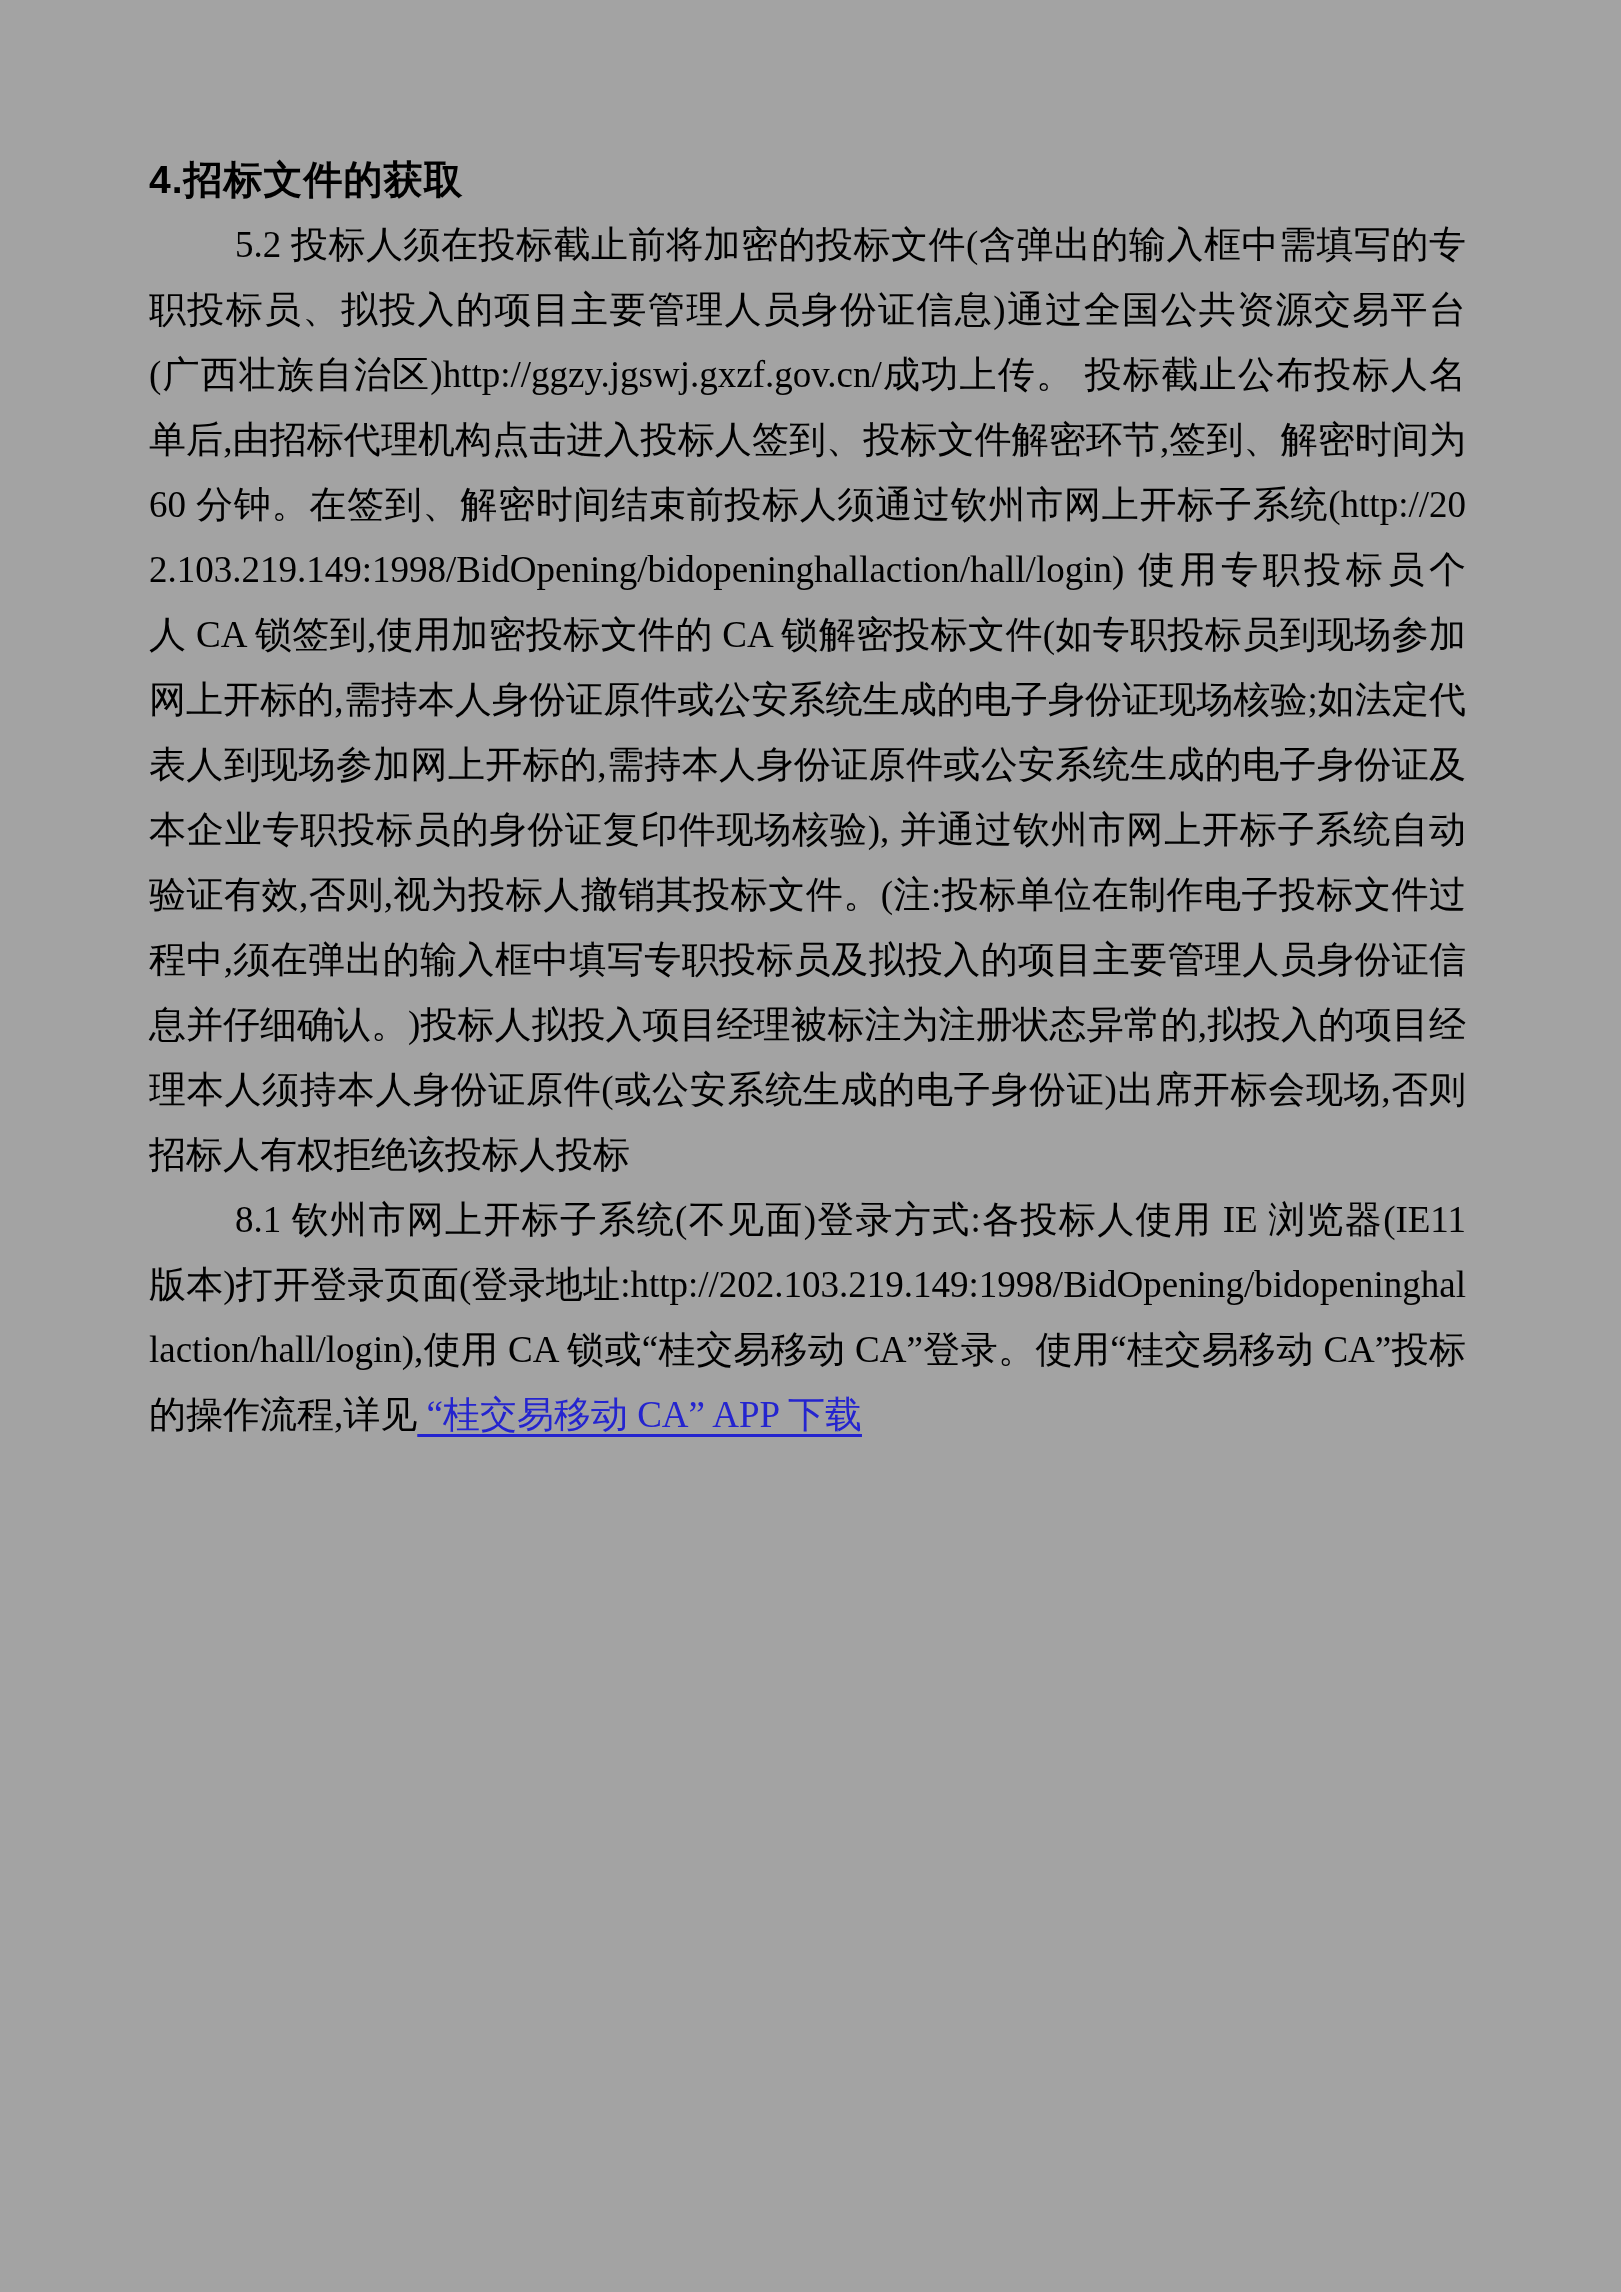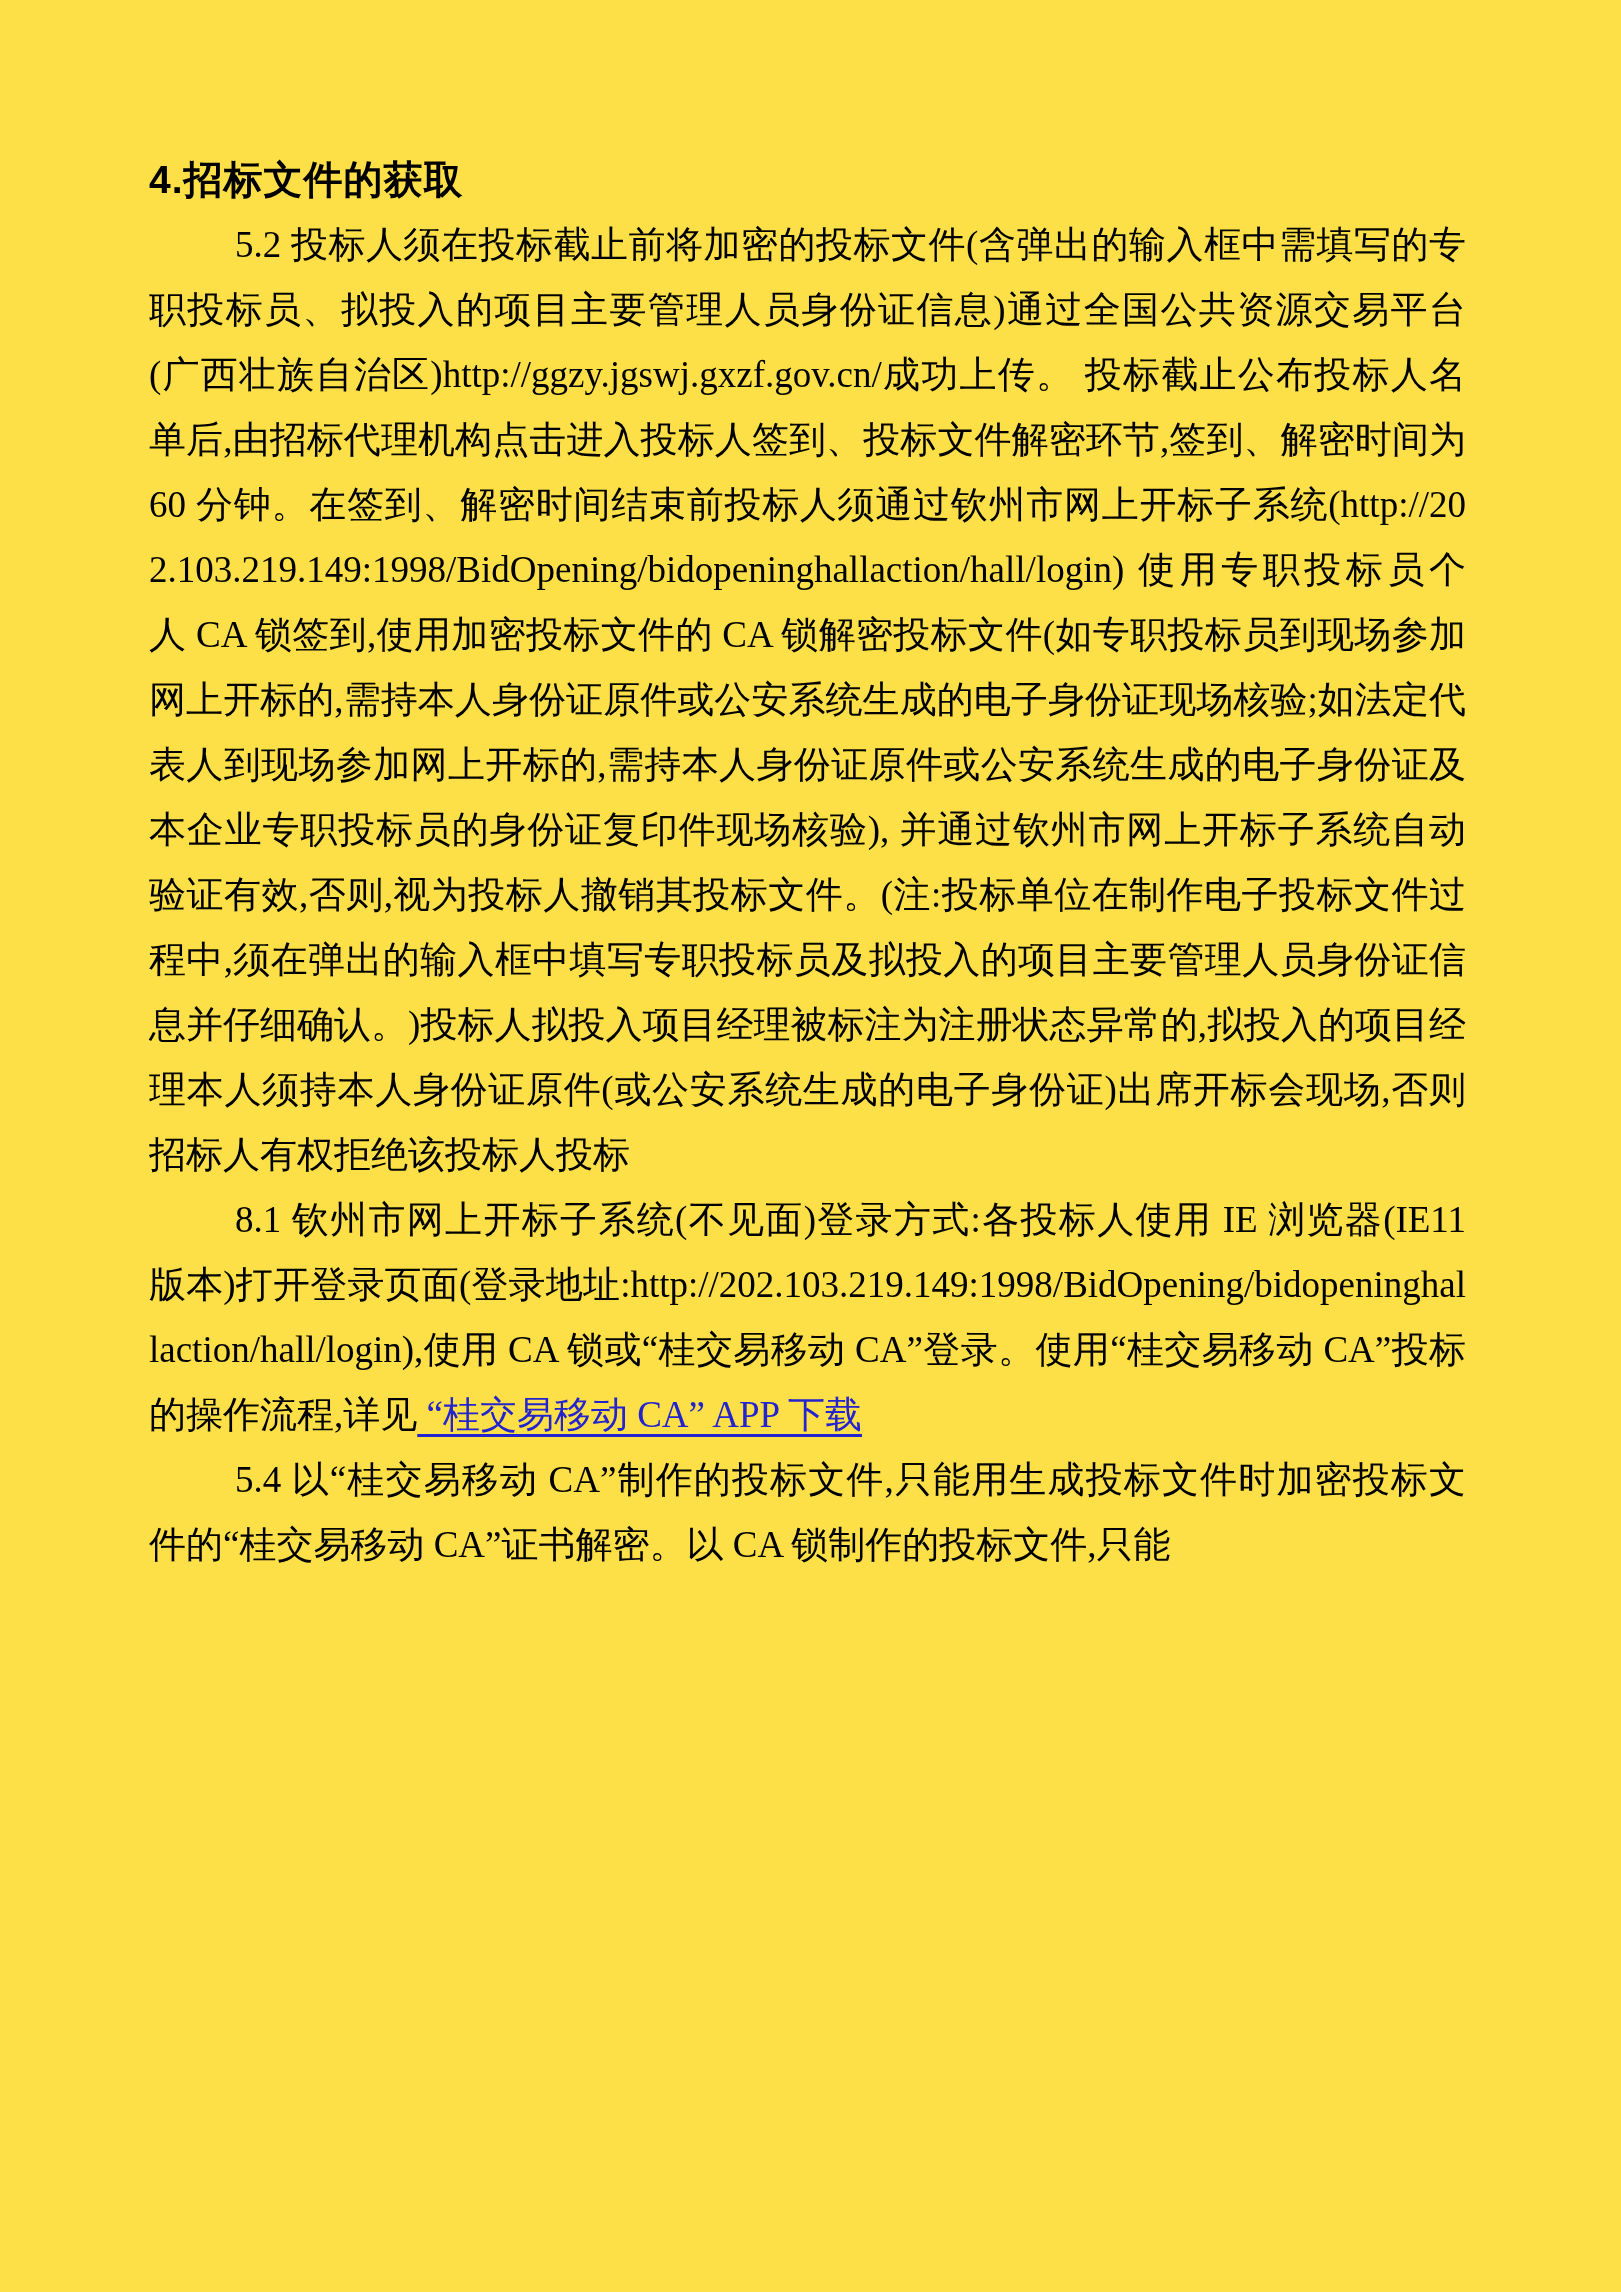--- a/index.html
+++ b/index.html
@@ -11,21 +11,21 @@
     width: 1621px;
     min-height: 2293px;
     font-family: "Liberation Serif", "DejaVu Serif", serif;
     color: #000000;
   }
   .page {
     box-sizing: border-box;
     width: 1621px;
     min-height: 2293px;
     padding: 147px 155px 59px 149px;
-    background: #fde047;
+    background: #a3a3a3;
   }
   .doc-heading {
     margin: 0;
     font-size: 39px;
     line-height: 65px;
     font-weight: bold;
     color: #000000;
     font-family: "Liberation Sans", "DejaVu Sans", sans-serif;
     letter-spacing: 1px;
   }
@@ -55,16 +55,15 @@
 
   <h2 class="doc-heading">4.招标文件的获取</h2>
 
 
 
 
   <p class="doc-para">5.2 投标人须在投标截止前将加密的投标文件(含弹出的输入框中需填写的专职投标员、拟投入的项目主要管理人员身份证信息)通过全国公共资源交易平台(广西壮族自治区)http://ggzy.jgswj.gxzf.gov.cn/成功上传。 投标截止公布投标人名单后,由招标代理机构点击进入投标人签到、投标文件解密环节,签到、解密时间为 60 分钟。在签到、解密时间结束前投标人须通过钦州市网上开标子系统(http://202.103.219.149:1998/BidOpening/bidopeninghallaction/hall/login) 使用专职投标员个人 CA 锁签到,使用加密投标文件的 CA 锁解密投标文件(如专职投标员到现场参加网上开标的,需持本人身份证原件或公安系统生成的电子身份证现场核验;如法定代表人到现场参加网上开标的,需持本人身份证原件或公安系统生成的电子身份证及本企业专职投标员的身份证复印件现场核验), 并通过钦州市网上开标子系统自动验证有效,否则,视为投标人撤销其投标文件。(注:投标单位在制作电子投标文件过程中,须在弹出的输入框中填写专职投标员及拟投入的项目主要管理人员身份证信息并仔细确认。)投标人拟投入项目经理被标注为注册状态异常的,拟投入的项目经理本人须持本人身份证原件(或公安系统生成的电子身份证)出席开标会现场,否则招标人有权拒绝该投标人投标</p>
 
   <p class="doc-para"><span>8.1 钦州市网上开标子系统(不见面)登录方式:各投标人使用 IE 浏览器(IE11 版本)打开登录页面(登录地址:http://202.103.219.149:1998/BidOpening/bidopeninghallaction/hall/login),使用 CA 锁或“桂交易移动 CA”登录。使用“桂交易移动 CA”投标的操作流程,详见</span><a class="doc-link" href="#"> “桂交易移动 CA” APP 下载</a></p>
 
-  <p class="doc-para">5.4 以“桂交易移动 CA”制作的投标文件,只能用生成投标文件时加密投标文件的“桂交易移动 CA”证书解密。以 CA 锁制作的投标文件,只能</p>
 
 </div>
 
 
 </body></html>

